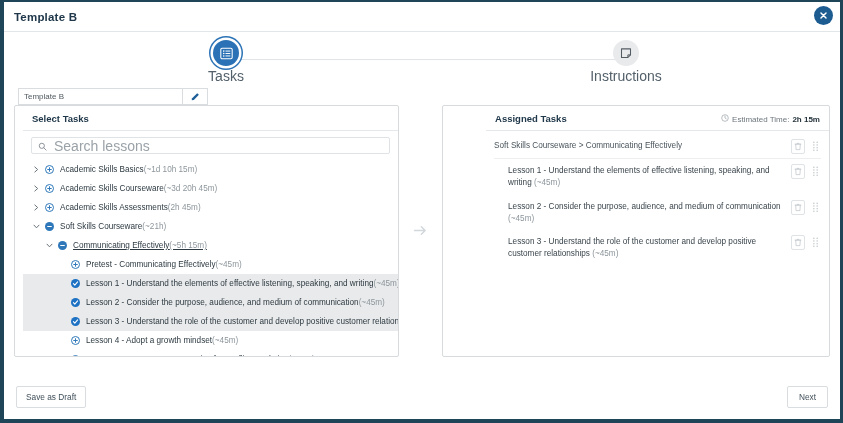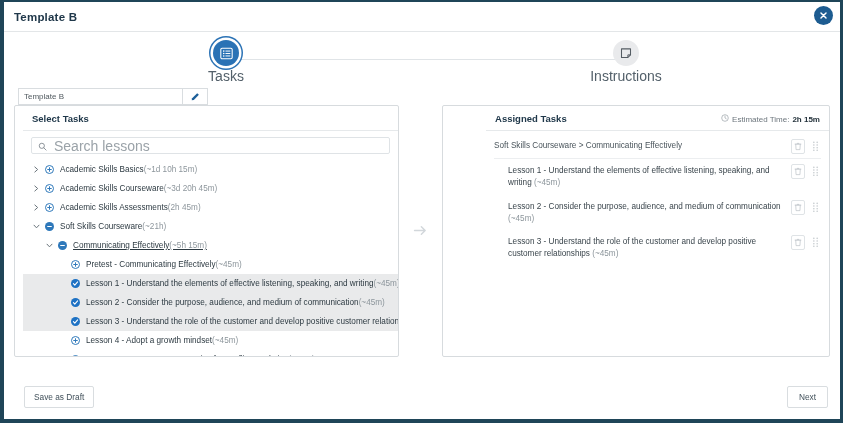--- a/index.html
+++ b/index.html
@@ -262,21 +262,21 @@
   .drag-handle {
     width: 10px; flex: 0 0 10px;
     display: flex; align-items: center; justify-content: center;
     cursor: grab;
     padding-top: 2px;
   }
 
   
   .footer {
     position: absolute;
-    left: 8px; right: 0; bottom: 0;
+    left: 0; right: 0; bottom: 0;
     height: 44px;
     display: flex; align-items: center;
     justify-content: space-between;
     padding: 0 12px;
     background: #fff;
   }
   .btn {
     border: 1px solid #d9dde0;
     background: #fff;
     border-radius: 2px;

